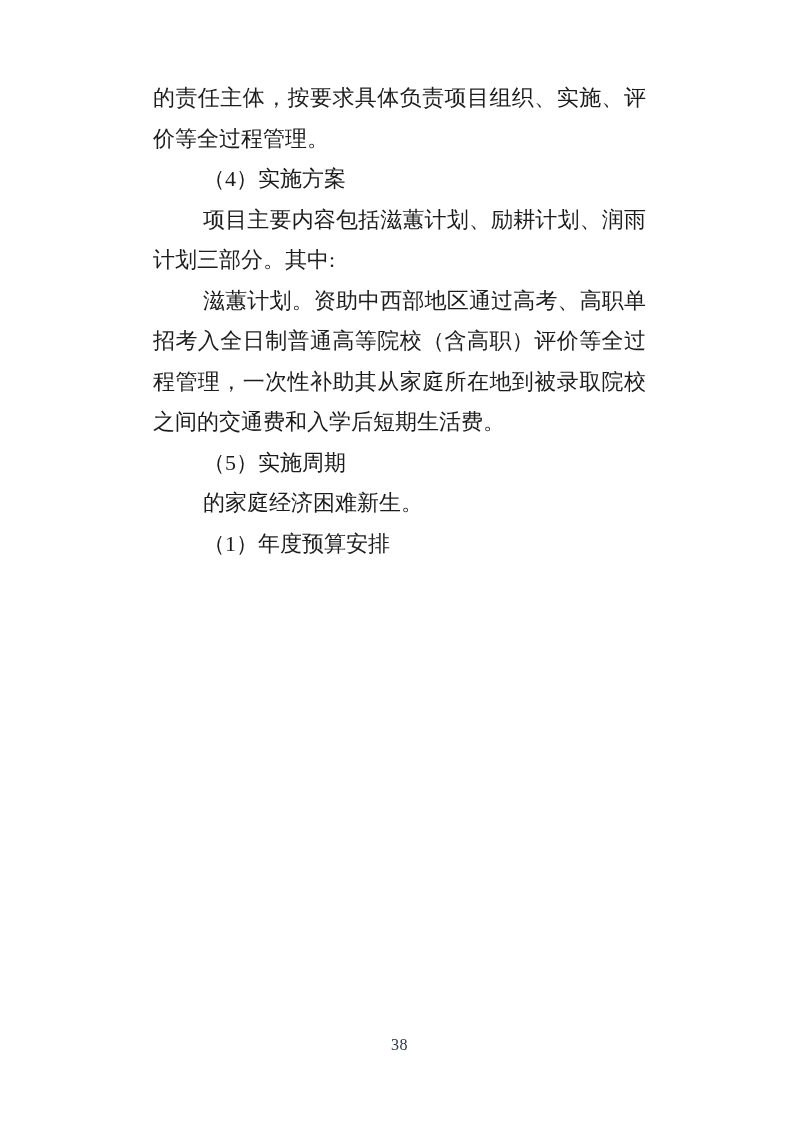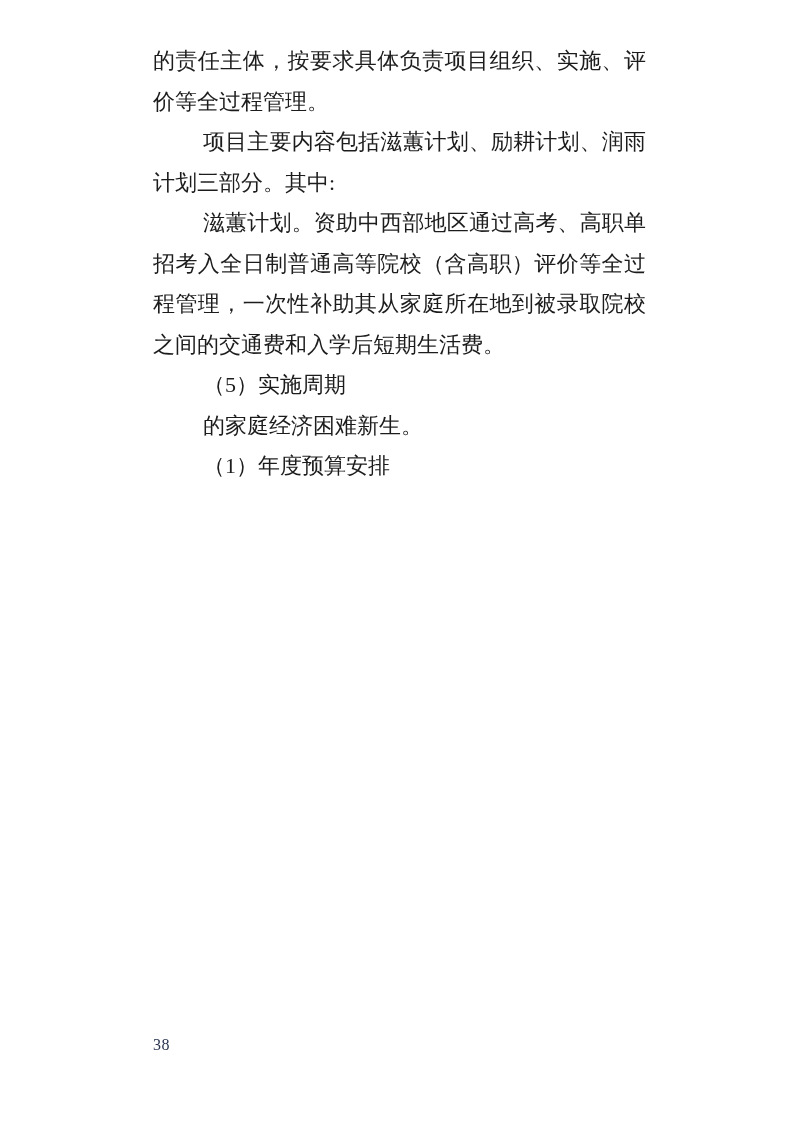--- a/index.html
+++ b/index.html
@@ -7,21 +7,21 @@
     padding: 0;
     background: #ffffff;
   }
   .page {
     position: relative;
     width: 720px;
     height: 1131px;
     margin: 0 auto;
     background: #ffffff;
     box-sizing: border-box;
-    padding: 41px 114px 0 113px;
+    padding: 78px 114px 0 113px;
     font-family: "Liberation Serif", "DejaVu Serif", serif;
     font-size: 22px;
     line-height: 40.5px;
     color: #1c1c1c;
     overflow: hidden;
   }
   .para {
     margin: 0;
     text-align: justify;
     text-justify: inter-character;
@@ -31,33 +31,35 @@
     text-indent: 50px;
   }
   .para .lead {
     font-weight: normal;
   }
   .page-footer {
     position: absolute;
     left: 113px;
     right: 114px;
     top: 1033px;
+    text-align: center;
     font-size: 16px;
     line-height: 24px;
     color: #2a3550;
     letter-spacing: 0.5px;
   }
 </style>
 </head>
 <body>
 
 <div class="page">
 
   <p class="para"><span>的责任主体，按要求具体负责项目组织、实施、评价等全过程管理。</span></p>
 
+  <p class="para indent"><span>（4）实施方案</span></p>
 
   <p class="para indent"><span>项目主要内容包括滋蕙计划、励耕计划、润雨计划三部分。其中:</span></p>
 
   <p class="para indent"><b class="lead">滋蕙计划。</b><span>资助中西部地区通过高考、高职单招考入全日制普通高等院校（含高职）评价等全过程管理，一次性补助其从家庭所在地到被录取院校之间的交通费和入学后短期生活费。</span></p>
 
 
 
   <p class="para indent"><span>（5）实施周期</span></p>
 
   <p class="para indent"><span>的家庭经济困难新生。</span></p>

